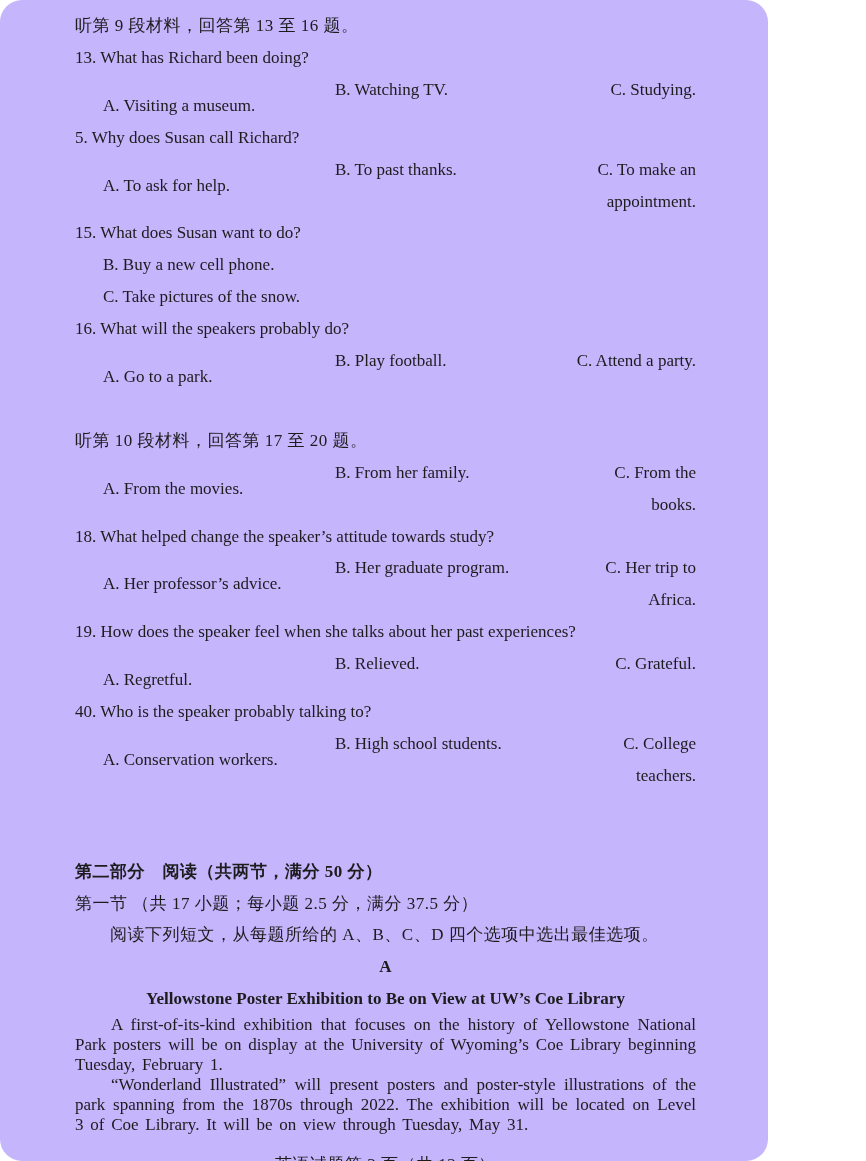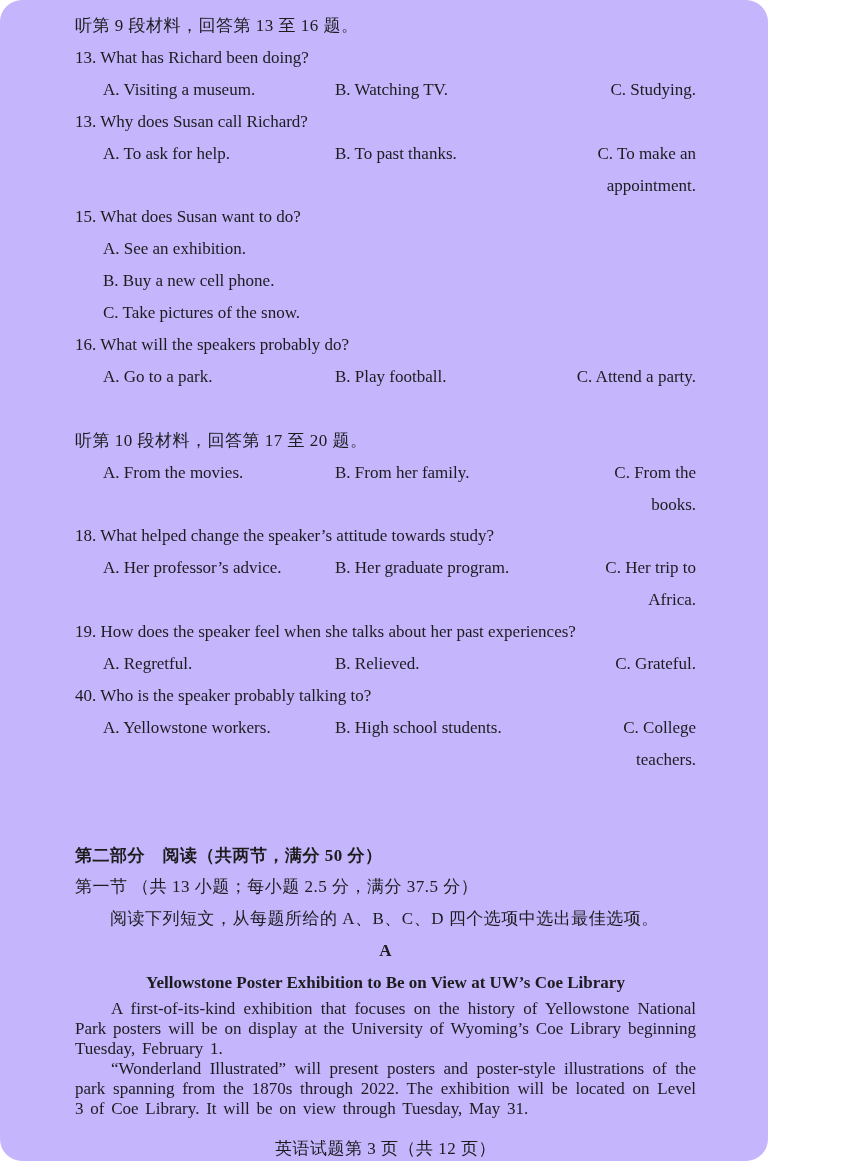--- a/index.html
+++ b/index.html
@@ -11,21 +11,21 @@
     overflow: hidden;
   }
   .page { position: relative; width: 768px; height: 1161px; background: #c4b5fd; border-radius: 22px; }
   .content {
     position: absolute; left: 75px; right: 72px; top: 10px;
     font-size: 17px;
   }
   .line { line-height: 31.9px; }
   .cn { letter-spacing: 0.5px; }
   .opts { display: flex; padding-left: 28px; line-height: 31.9px; }
-  .opt-a { width: 232px; }
+  .opt-a { width: 232px; margin-top: 16px; }
   .opt-b { width: 233px; }
   .opt-c { flex: 1; text-align: right; }
   .stack-opt { padding-left: 28px; line-height: 31.9px; }
   .spacer-1 { height: 31.9px; }
   .spacer-2 { height: 63.8px; }
   .bold { font-weight: bold; }
   .indent { padding-left: 35px; }
   .center { text-align: center; }
   .para {
     text-align: justify;
@@ -46,31 +46,30 @@
     <div>
       <div class="line">13. What has Richard been doing?</div>
       <div class="opts">
         <span class="opt-a">A. Visiting a museum.</span>
         <span class="opt-b">B. Watching TV.</span>
         <span class="opt-c">C. Studying.</span>
       </div>
     </div>
 
     <div>
-      <div class="line">13. Why does Susan call Richard?</div>
+      <div class="line">5. Why does Susan call Richard?</div>
       <div class="opts">
         <span class="opt-a">A. To ask for help.</span>
         <span class="opt-b">B. To past thanks.</span>
         <span class="opt-c">C. To make an appointment.</span>
       </div>
     </div>
 
     <div>
       <div class="line">15. What does Susan want to do?</div>
-      <div class="stack-opt">A. See an exhibition.</div>
       <div class="stack-opt">B. Buy a new cell phone.</div>
       <div class="stack-opt">C. Take pictures of the snow.</div>
     </div>
 
     <div>
       <div class="line">16. What will the speakers probably do?</div>
       <div class="opts">
         <span class="opt-a">A. Go to a park.</span>
         <span class="opt-b">B. Play football.</span>
         <span class="opt-c">C. Attend a party.</span>
@@ -103,30 +102,30 @@
       <div class="opts">
         <span class="opt-a">A. Regretful.</span>
         <span class="opt-b">B. Relieved.</span>
         <span class="opt-c">C. Grateful.</span>
       </div>
     </div>
 
     <div>
       <div class="line">40. Who is the speaker probably talking to?</div>
       <div class="opts">
-        <span class="opt-a">A. Yellowstone workers.</span>
+        <span class="opt-a">A. Conservation workers.</span>
         <span class="opt-b">B. High school students.</span>
         <span class="opt-c">C. College teachers.</span>
       </div>
     </div>
 
     <div class="spacer-2"></div>
 
     <div class="line cn bold">第二部分　阅读（共两节，满分 50 分）</div>
-    <div class="line cn">第一节 （共 13 小题；每小题 2.5 分，满分 37.5 分）</div>
+    <div class="line cn">第一节 （共 17 小题；每小题 2.5 分，满分 37.5 分）</div>
     <div class="line cn indent">阅读下列短文，从每题所给的 A、B、C、D 四个选项中选出最佳选项。</div>
 
     <div class="line center bold">A</div>
     <div class="line center bold">Yellowstone Poster Exhibition to Be on View at UW’s Coe Library</div>
 
     <p class="para">A first-of-its-kind exhibition that focuses on the history of Yellowstone National Park posters will be on display at the University of Wyoming’s Coe Library beginning Tuesday, February 1.</p>
     <p class="para">“Wonderland Illustrated” will present posters and poster-style illustrations of the park spanning from the 1870s through 2022. The exhibition will be located on Level 3 of Coe Library. It will be on view through Tuesday, May 31.</p>
 
     <div class="footer-line cn">英语试题第 3 页（共 12 页）</div>
 

